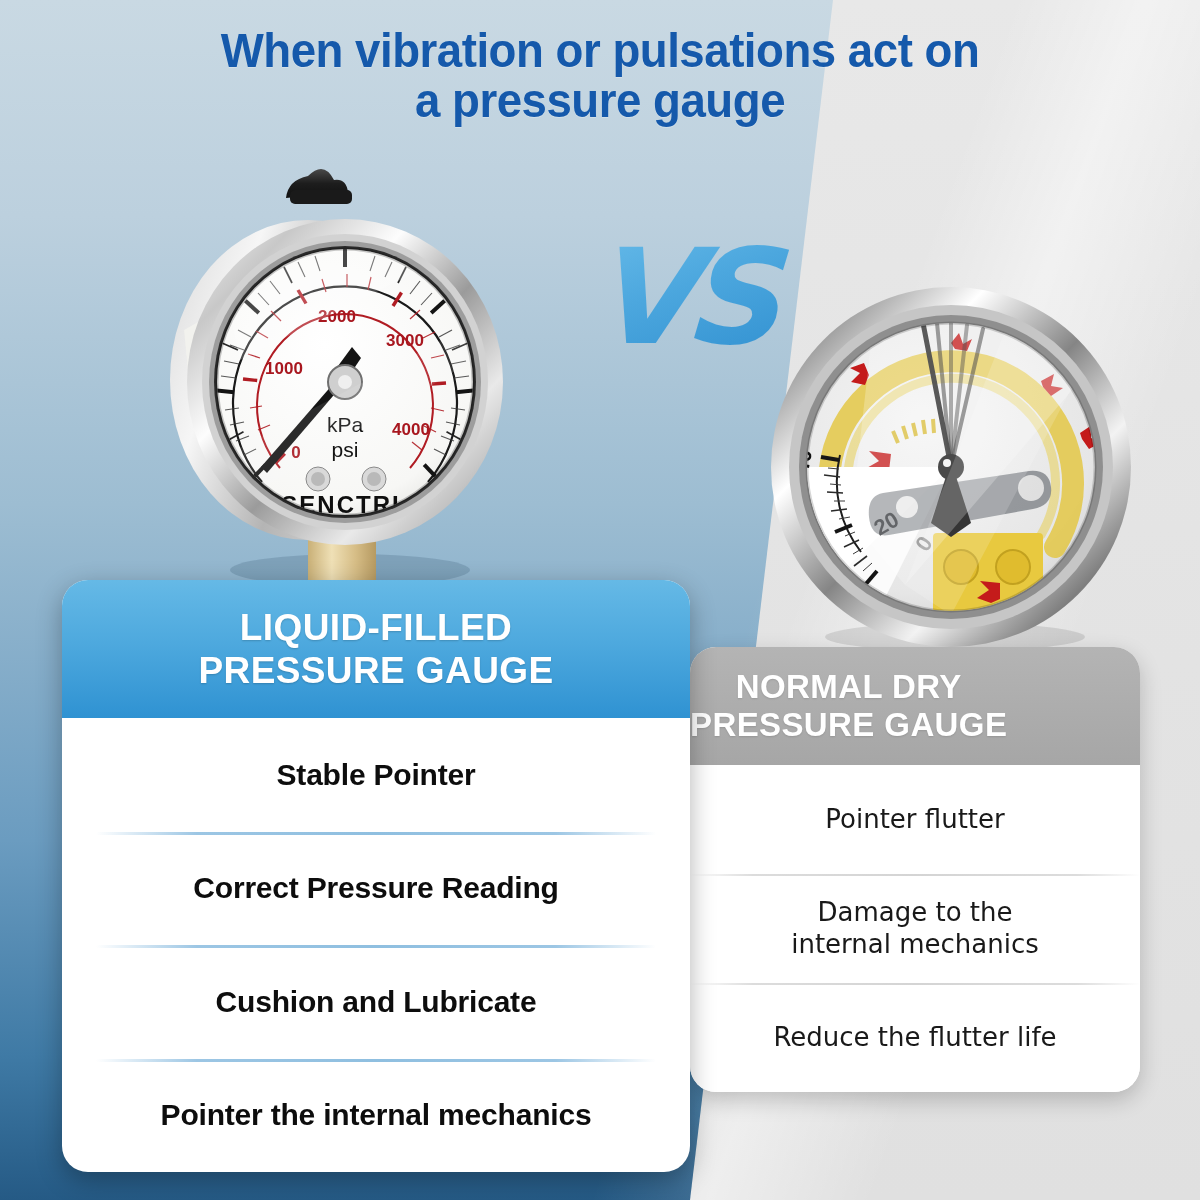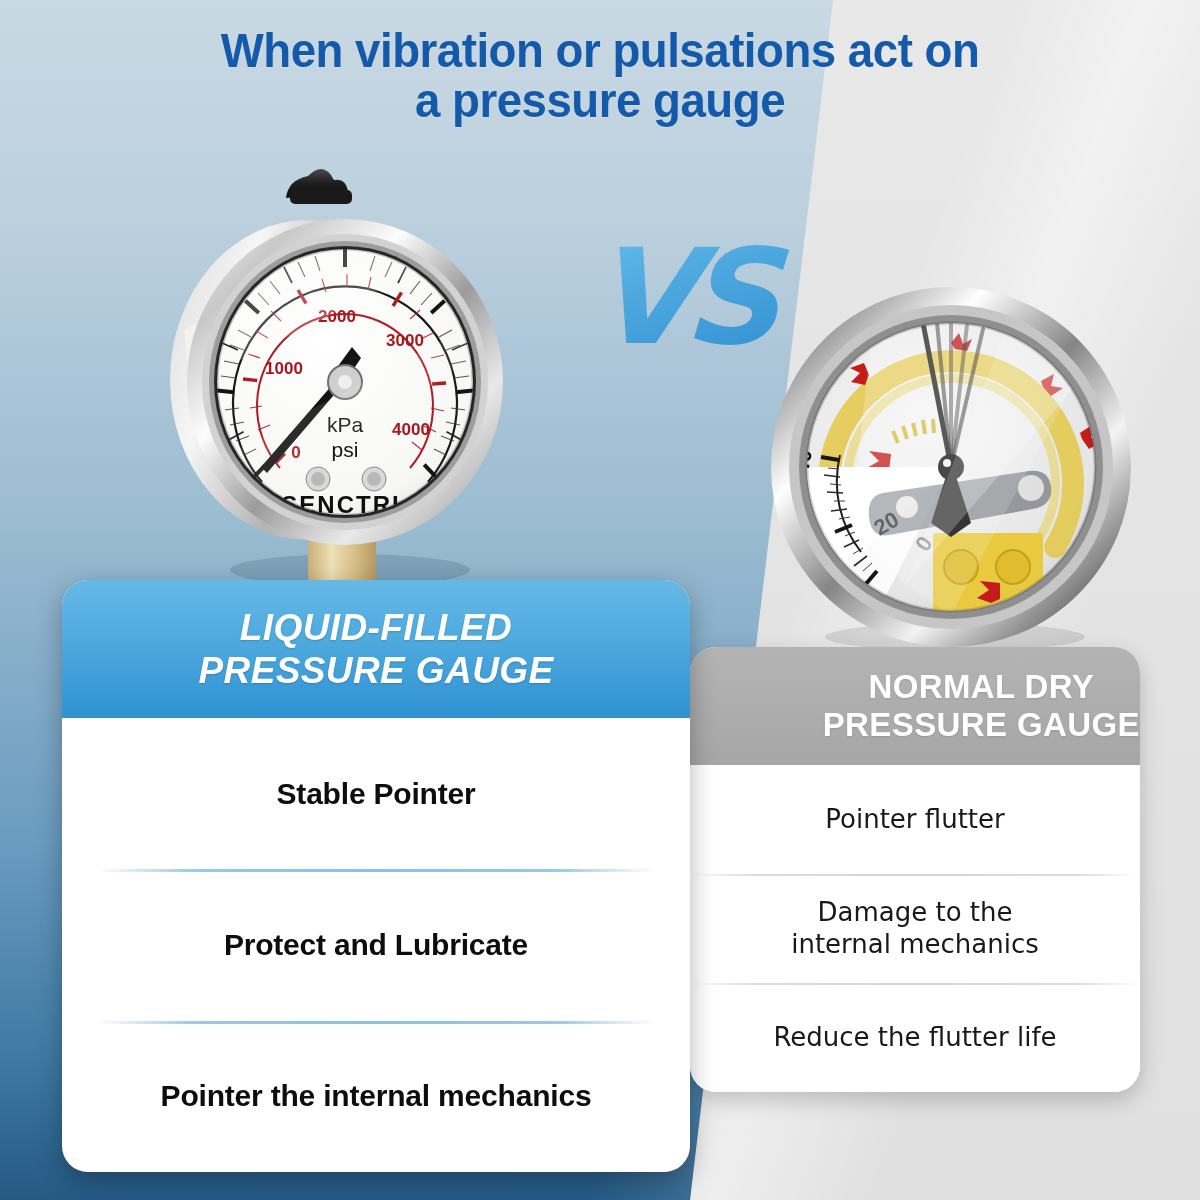--- a/index.html
+++ b/index.html
@@ -58,40 +58,39 @@
   .panel-left{
     left:62px;top:580px;width:628px;height:592px;
     box-shadow:0 8px 26px rgba(0,0,0,.30);
     z-index:6;
   }
   .panel-left .phead{
     height:138px;display:flex;align-items:center;justify-content:center;text-align:center;
     background:linear-gradient(180deg,#65b9e6 0%,#4ea9de 45%,#2f92d2 100%);
     color:#fff;font-weight:bold;font-size:37px;line-height:1.17;letter-spacing:.4px;
     text-shadow:0 1px 2px rgba(0,0,0,.18);
-    font-style:italic;
   }
   .panel-left .plist{height:454px;display:flex;flex-direction:column;}
   .panel-left .prow{
     flex:1;display:flex;align-items:center;justify-content:center;text-align:center;
     color:#0d0d0d;font-weight:bold;font-size:30px;position:relative;padding:0 22px;
     letter-spacing:-.2px;
   }
   .panel-left .prow + .prow::before{
     content:"";position:absolute;left:34px;right:34px;top:0;height:3px;border-radius:3px;
     background:linear-gradient(90deg,rgba(173,206,230,0) 0%,#9cc6e4 18%,#8fbfe0 50%,#9cc6e4 82%,rgba(173,206,230,0) 100%);
   }
 
   .panel-right{
     left:690px;top:647px;width:450px;height:445px;
     box-shadow:0 8px 22px rgba(0,0,0,.20);
     z-index:4;
   }
   .panel-right .phead{
-    height:118px;display:flex;align-items:center;justify-content:flex-end;text-align:center;
+    height:118px;display:flex;align-items:center;justify-content:flex-start;text-align:center;
     background:linear-gradient(180deg,#b4b4b4 0%,#adadad 50%,#a6a6a6 100%);
     color:#fff;font-weight:bold;font-size:33px;line-height:1.16;letter-spacing:.4px;
     text-shadow:0 1px 2px rgba(0,0,0,.12);
   }
   .panel-right .plist{height:327px;display:flex;flex-direction:column;background:#fff;}
   .panel-right .prow{
     flex:1;display:flex;align-items:center;justify-content:center;text-align:center;
     color:#191919;font-weight:400;font-size:26px;line-height:1.2;position:relative;padding:16px 18px;
     font-family:"DejaVu Sans","Liberation Sans",sans-serif;
   }
@@ -411,21 +410,22 @@
 
   <div class="panel panel-left">
     <div class="phead">
       <div>
         <span>LIQUID-FILLED</span><br>
         <span>PRESSURE GAUGE</span>
       </div>
     </div>
     <div class="plist">
       <div class="prow">Stable Pointer</div>
-      <div class="prow">Protect and Lubricate</div>
+      <div class="prow">Correct Pressure Reading</div>
+      <div class="prow">Cushion and Lubricate</div>
       <div class="prow">Pointer the internal mechanics</div>
     </div>
   </div>
 
   <div class="panel panel-right">
     <div class="phead">
       <div>
         <span>NORMAL DRY</span><br>
         <span>PRESSURE GAUGE</span>
       </div>

